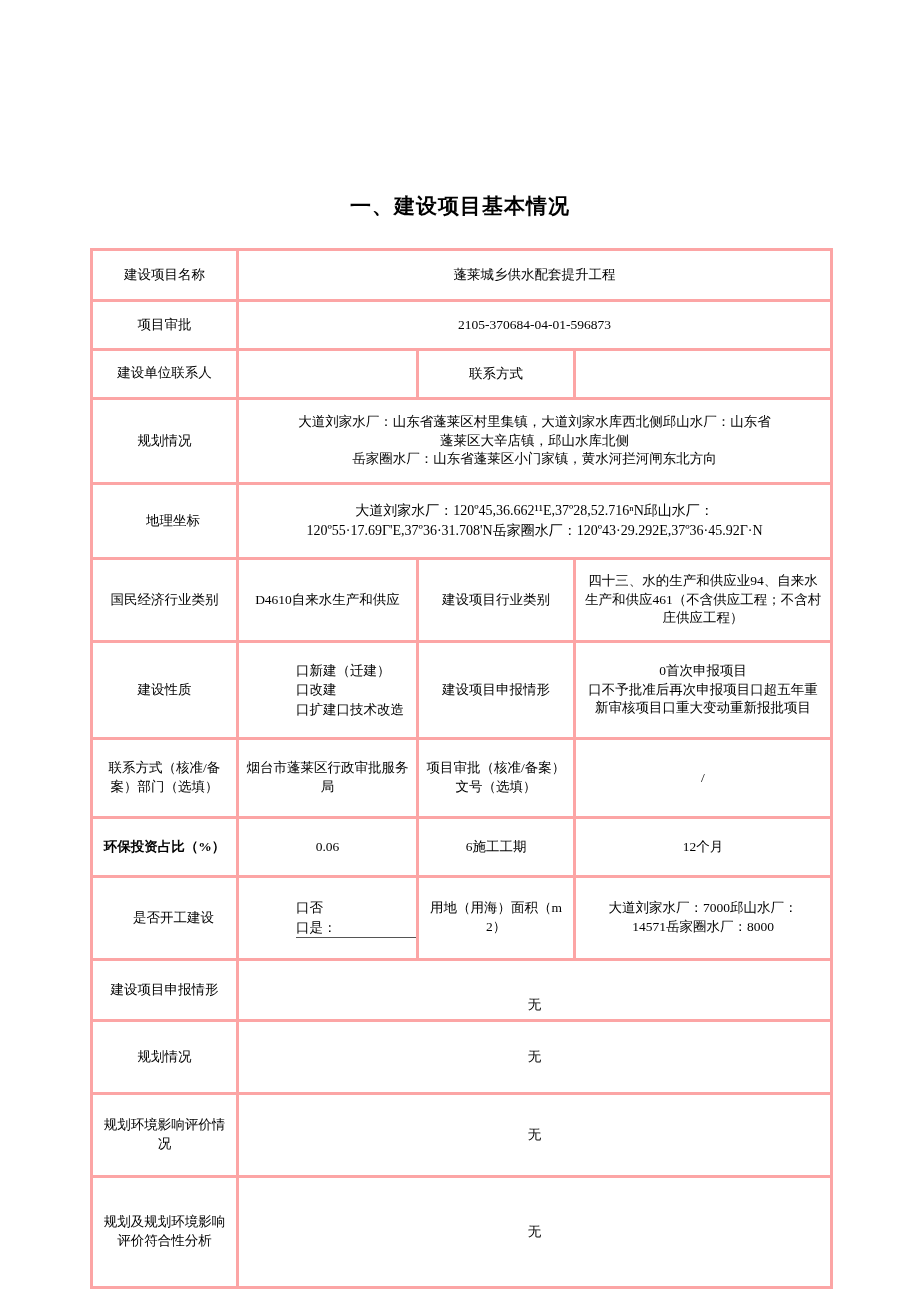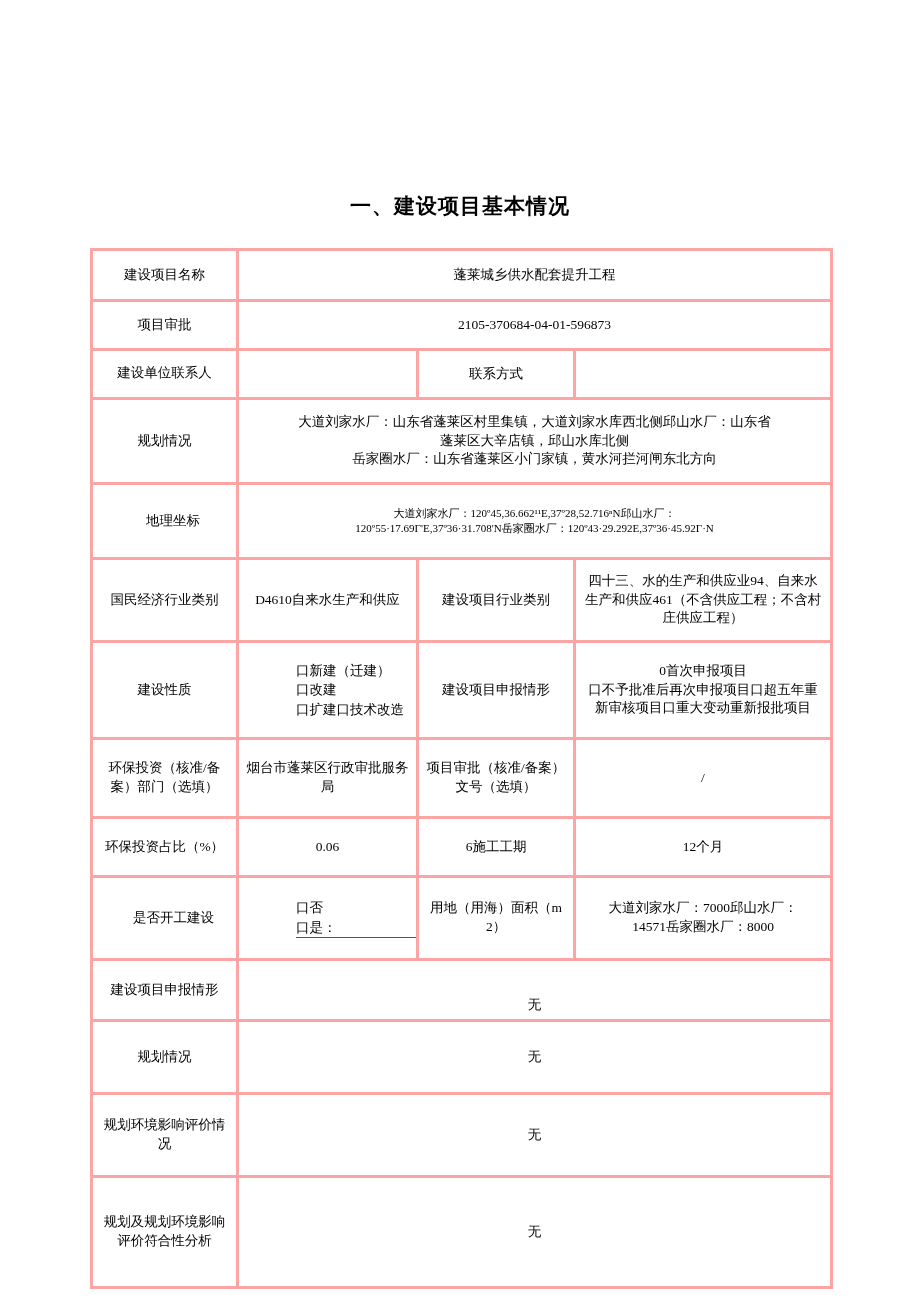--- a/index.html
+++ b/index.html
@@ -56,21 +56,21 @@
   td.vtop { vertical-align: top; }
   .tight { line-height: 1.4; }
   .cklist { display: block; text-align: left; padding-left: 4px; margin-left: 47px; }
   .cklist span { display: block; }
   .underline-blank {
     display: inline-block;
     width: 120px;
     border-bottom: 1px solid #555;
     vertical-align: -2px;
   }
-  .coord { font-size: 11px; letter-spacing: 0px; }
+  .coord { font-size: 14px; letter-spacing: 0px; }
 </style>
 </head>
 <body>
 
 <div class="page">
 
   <div class="doc-title">一、建设项目基本情况</div>
 
   <table class="form">
     <colgroup>
@@ -130,29 +130,29 @@
           <span class="cklist">口扩建口技术改造</span>
         </td>
         <td class="lbl">建设项目申报情形</td>
         <td class="left vtop tight">
           <span style="display:block">0首次申报项目</span>
           <span style="display:block">口不予批准后再次申报项目口超五年重新审核项目口重大变动重新报批项目</span>
         </td>
       </tr>
 
       <tr>
-        <td class="lbl tight" style="height:68px;">环保投资（核准/备案）部门（选填）</td>
+        <td class="lbl tight" style="height:68px;">联系方式（核准/备案）部门（选填）</td>
         <td class="tight">烟台市蓬莱区行政审批服务局</td>
         <td class="lbl tight">项目审批（核准/备案）文号（选填）</td>
         <td>/</td>
       </tr>
 
 
       <tr>
-        <td class="lbl tight" style="height:48px;">环保投资占比（%）</td>
+        <td class="lbl tight" style="height:48px;font-weight:bold;">环保投资占比（%）</td>
         <td>0.06</td>
         <td class="lbl">6施工工期</td>
         <td>12个月</td>
       </tr>
 
       <tr>
         <td class="lbl" style="height:72px;padding-left:24px;">是否开工建设</td>
         <td class="left vtop">
           <span class="cklist">口否</span>
           <span class="cklist">

